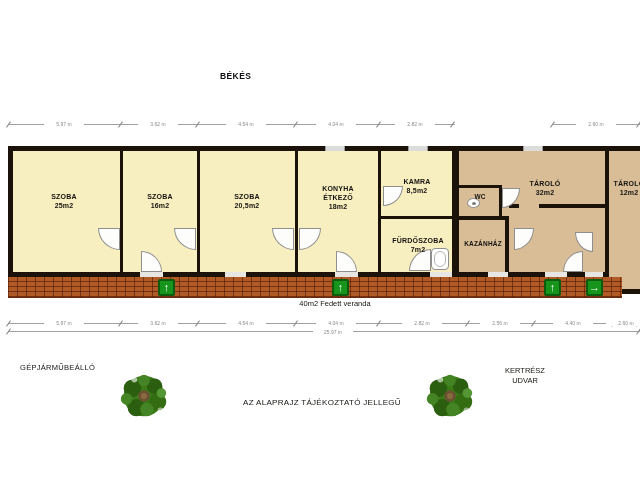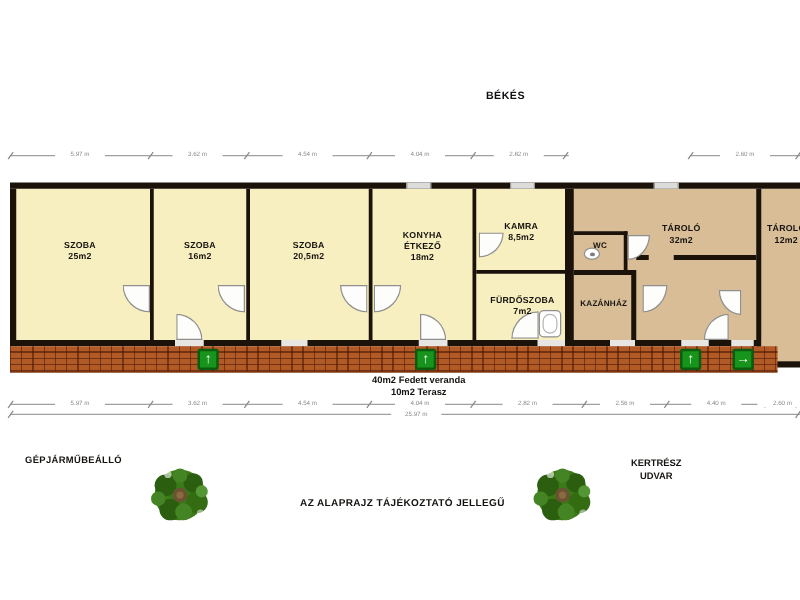--- a/index.html
+++ b/index.html
@@ -5,23 +5,23 @@
   html,body{margin:0;padding:0;background:#fff;}
   .stage{position:relative;width:640px;height:480px;background:#ffffff;overflow:hidden;
          font-family:"Liberation Sans",sans-serif;}
   
   .w{position:absolute;background:#1b120a;}
   
   .fill{position:absolute;}
   
   .room-label{position:absolute;text-align:center;font-weight:bold;color:#15130f;
               font-size:7px;line-height:1.3;letter-spacing:.2px;}
-  .title{position:absolute;left:220px;top:70px;width:200px;text-align:right;
+  .title{position:absolute;left:220px;top:70px;width:200px;text-align:left;
          font-weight:bold;color:#101014;font-size:8.5px;line-height:12px;letter-spacing:.4px;}
-  .big-label{position:absolute;font-weight:bold;color:#15130f;}
+  .big-label{position:absolute;font-weight:normal;color:#15130f;}
   
   .arc{position:absolute;background:#fdfdfb;border:1px solid #8f8f8f;box-sizing:border-box;}
   .arc.bl{border-bottom-left-radius:100%;}
   .arc.br{border-bottom-right-radius:100%;}
   .arc.tl{border-top-left-radius:100%;}
   .arc.tr{border-top-right-radius:100%;}
   
   .gap{position:absolute;background:#e8e6e2;}
   .win{position:absolute;background:#dcdcda;border-left:1px solid #9a9a9a;border-right:1px solid #9a9a9a;box-sizing:border-box;}
   
@@ -177,21 +177,20 @@
   </div>
 
   <div class="veranda" style="left:8px;top:277px;width:614px;height:20px;"></div>
   <div class="arrowbox" style="left:158px;top:279px;">↑</div>
   <div class="arrowbox" style="left:332px;top:279px;">↑</div>
   <div class="arrowbox" style="left:544px;top:279px;">↑</div>
   <div class="arrowbox" style="left:586px;top:279px;">→</div>
 
   <div class="big-label" style="left:240px;top:299px;width:190px;text-align:center;font-size:7.5px;line-height:10px;">
     <div>40m2  Fedett veranda</div>
-    <div>10m2  Terasz</div>
   </div>
 
   <div>
     <div class="dim" style="left:8px;top:323px;width:632px;"></div>
     <div class="tick" style="left:5px;top:323px;"></div>
     <div class="tick" style="left:117px;top:323px;"></div>
     <div class="tick" style="left:194px;top:323px;"></div>
     <div class="tick" style="left:292px;top:323px;"></div>
     <div class="tick" style="left:375px;top:323px;"></div>
     <div class="tick" style="left:464px;top:323px;"></div>

